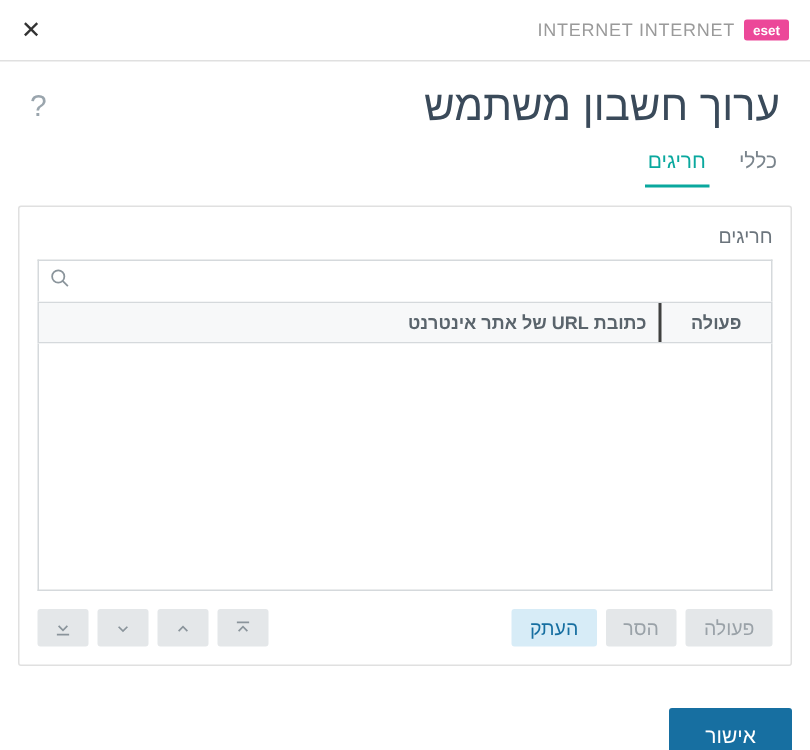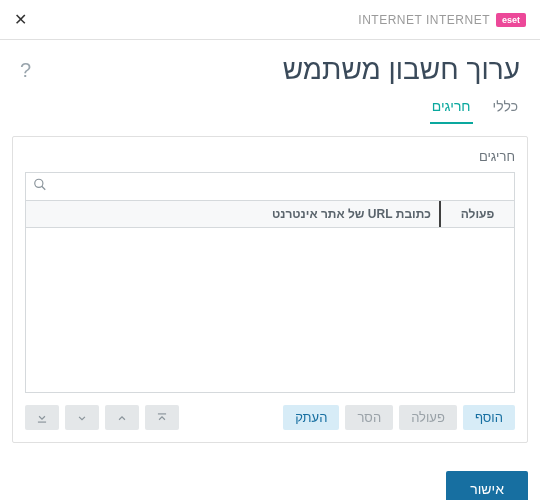--- a/index.html
+++ b/index.html
@@ -77,21 +77,20 @@
   </div>
 
   <div class="table-head">
     <div class="th-action">פעולה</div>
     <div class="th-url">כתובת URL של אתר אינטרנט</div>
   </div>
   <div class="table-body"></div>
 
   <div class="btn-row">
     <div class="btn-group">
-      <button class="btn btn-primary">הוסף</button>
       <button class="btn btn-muted">פעולה</button>
       <button class="btn btn-muted">הסר</button>
       <button class="btn btn-primary">העתק</button>
     </div>
     <div class="btn-group">
       <button class="btn btn-icon">
         <svg width="14" height="14" viewBox="0 0 24 24" fill="none" stroke="currentColor" stroke-width="2">
             <line x1="5" y1="5" x2="19" y2="5"></line>
             <polyline points="7 15 12 10 17 15"></polyline>
           </svg>

